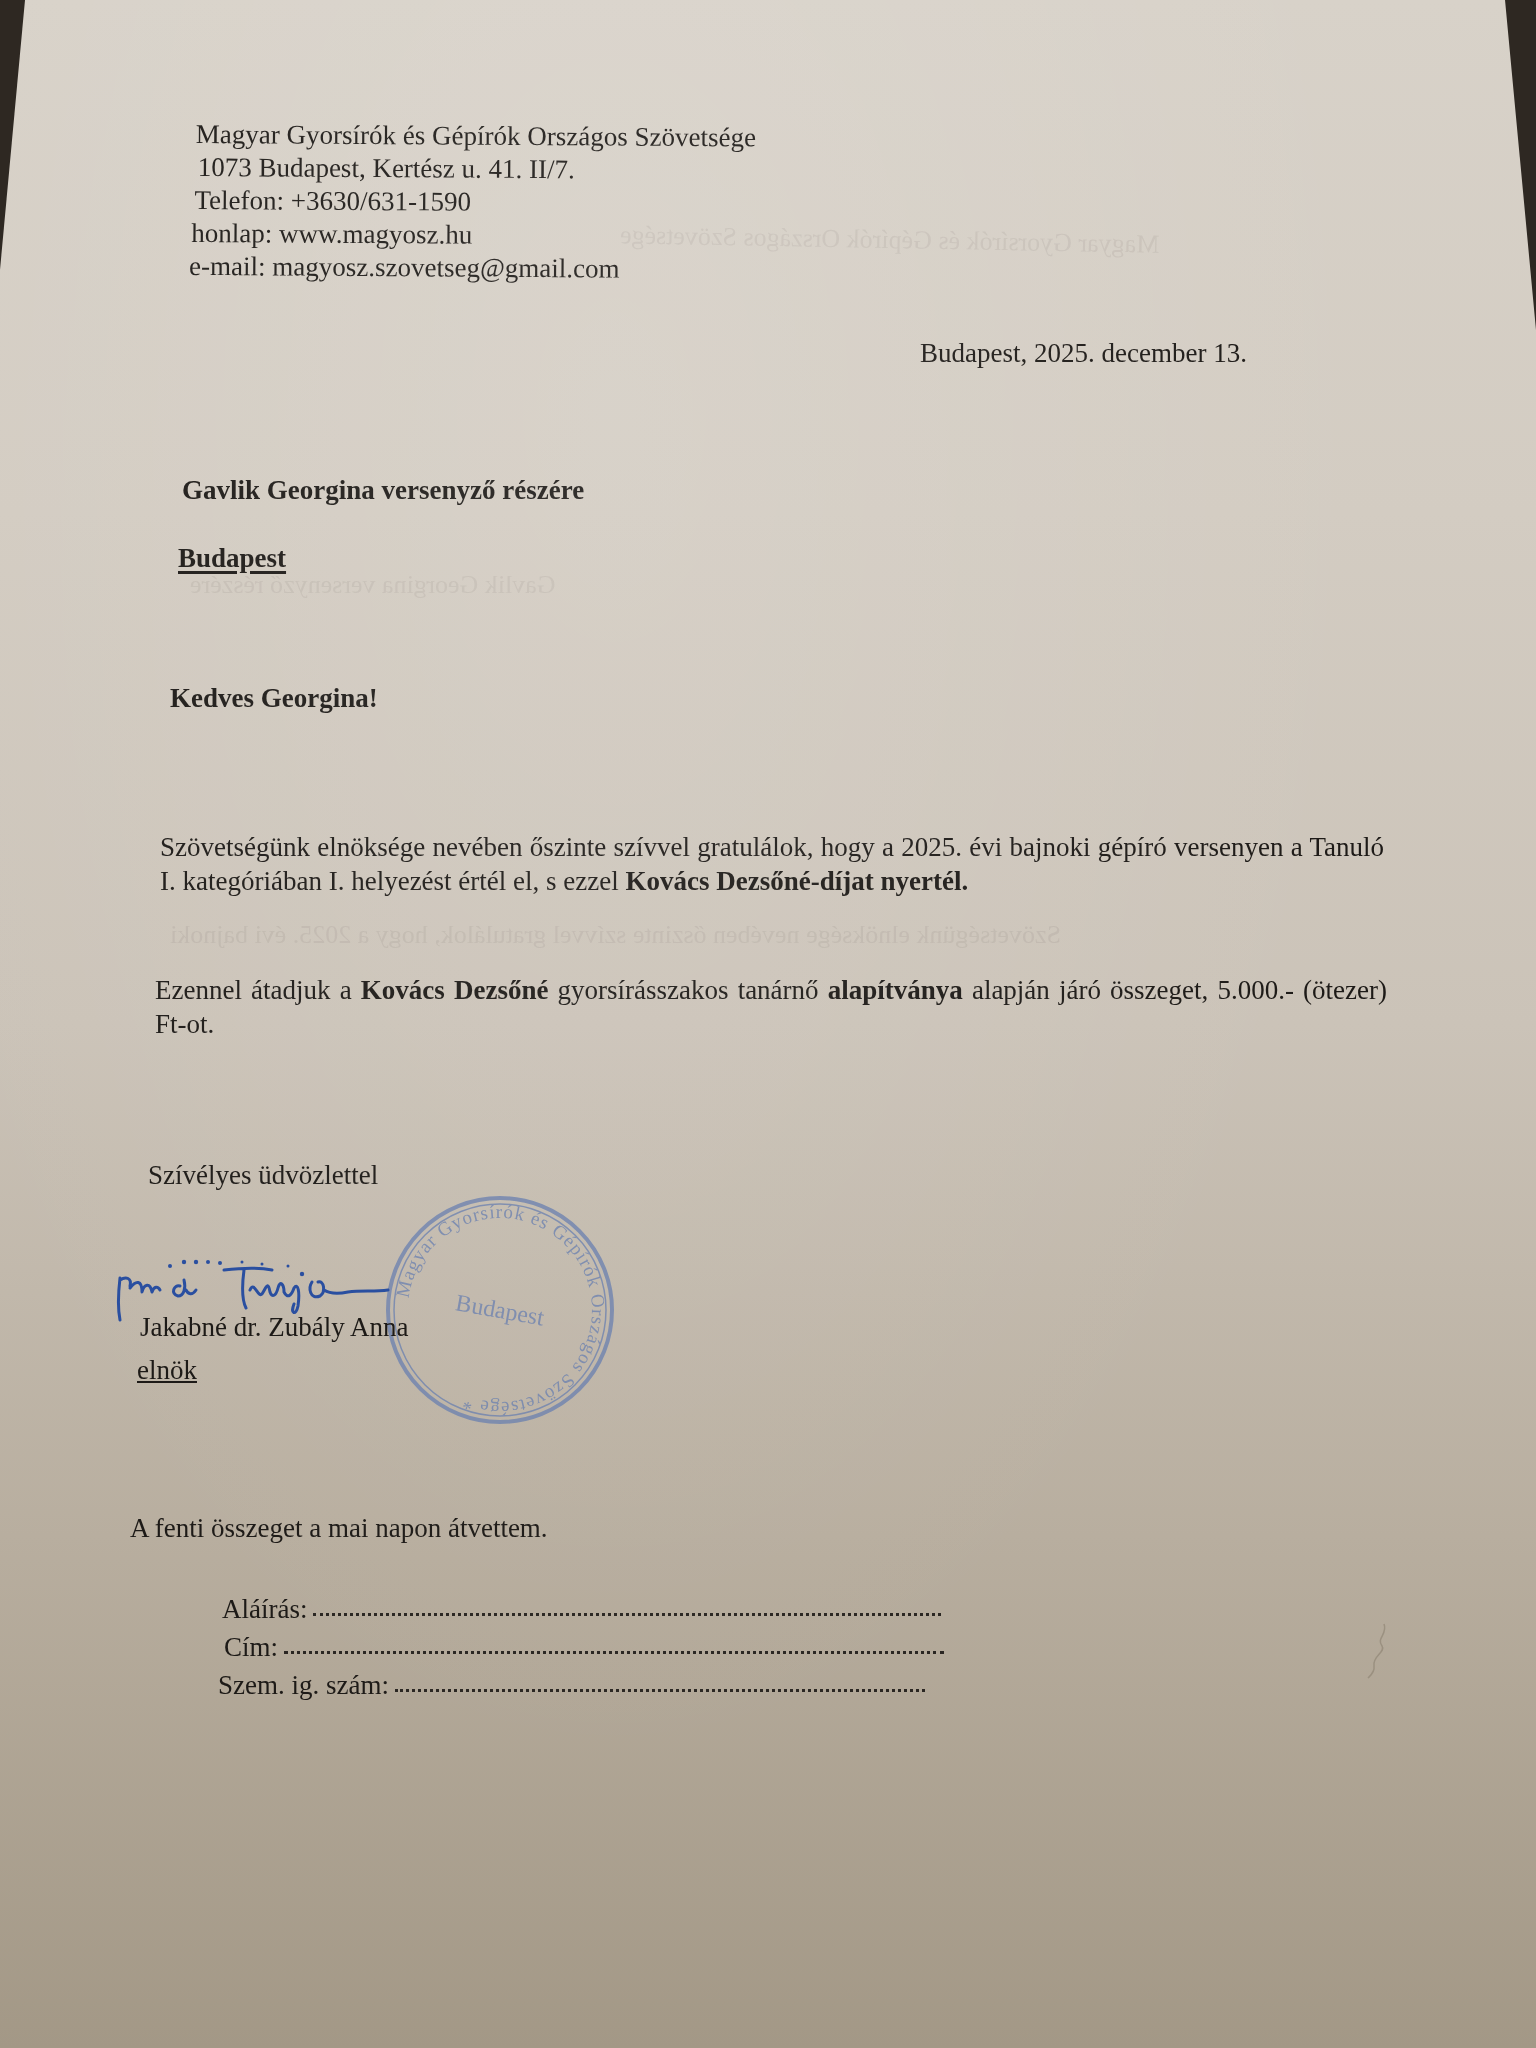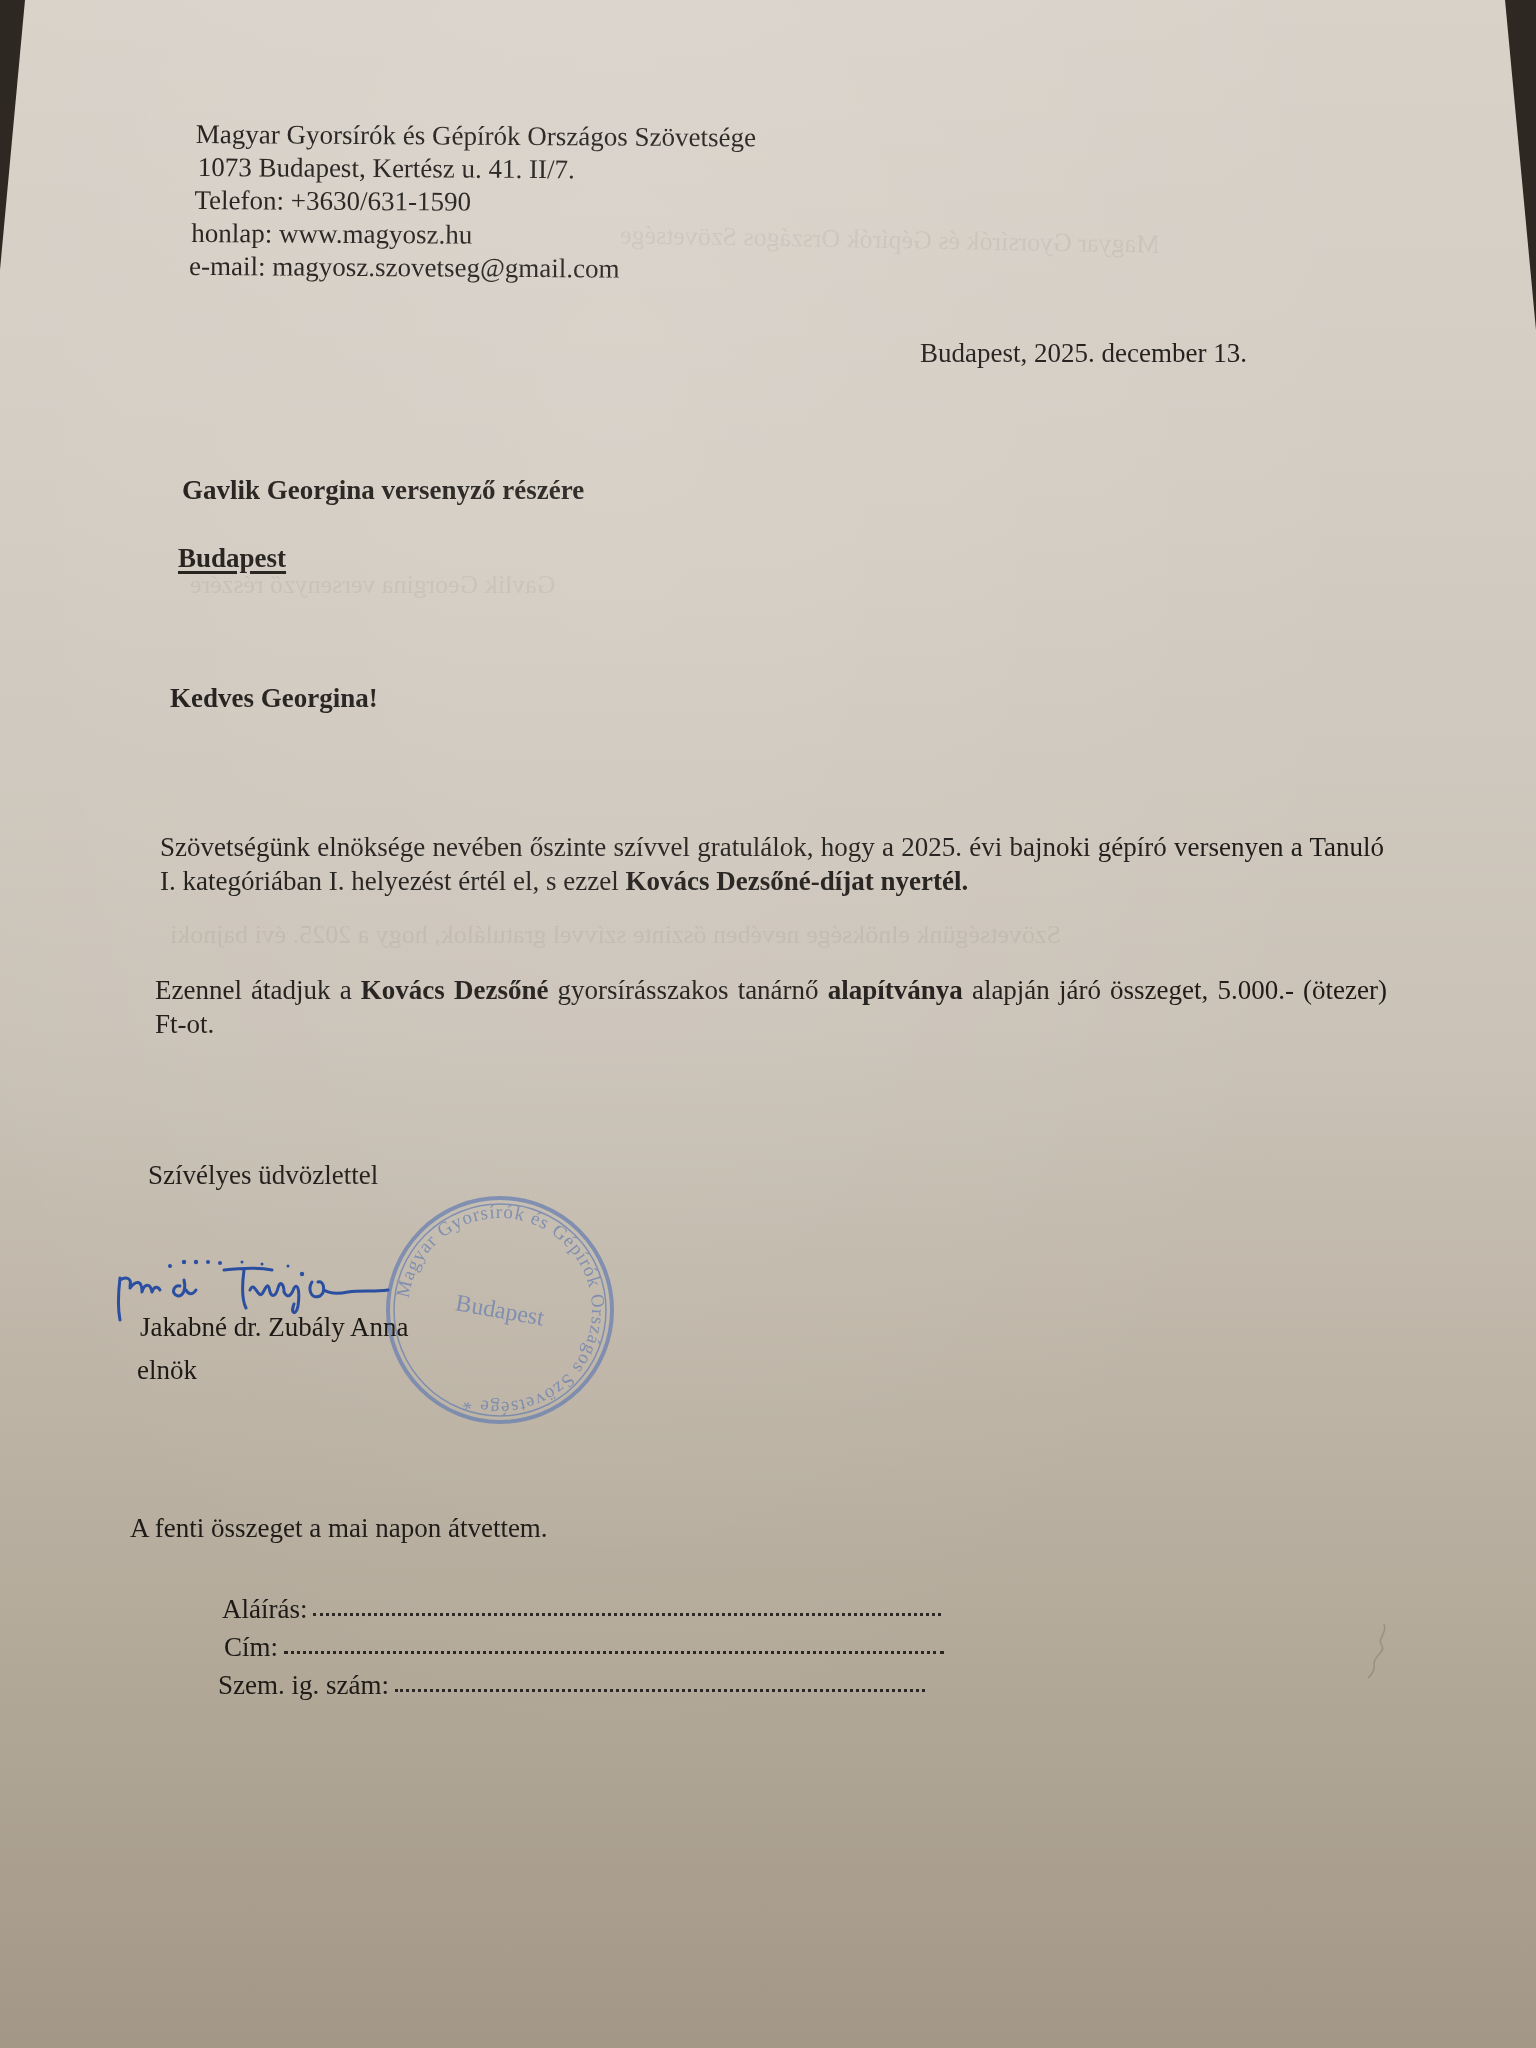--- a/index.html
+++ b/index.html
@@ -113,20 +113,21 @@
       white-space: nowrap;
       z-index: 2;
     }
     .sig-title {
       position: absolute;
       left: 137px;
       top: 1355px;
       font-size: 27px;
       white-space: nowrap;
       z-index: 2;
+      text-decoration: underline;
     }
     .signature {
       position: absolute;
       left: 112px;
       top: 1250px;
       width: 350px;
       height: 90px;
       z-index: 3;
     }
     .stamp {

